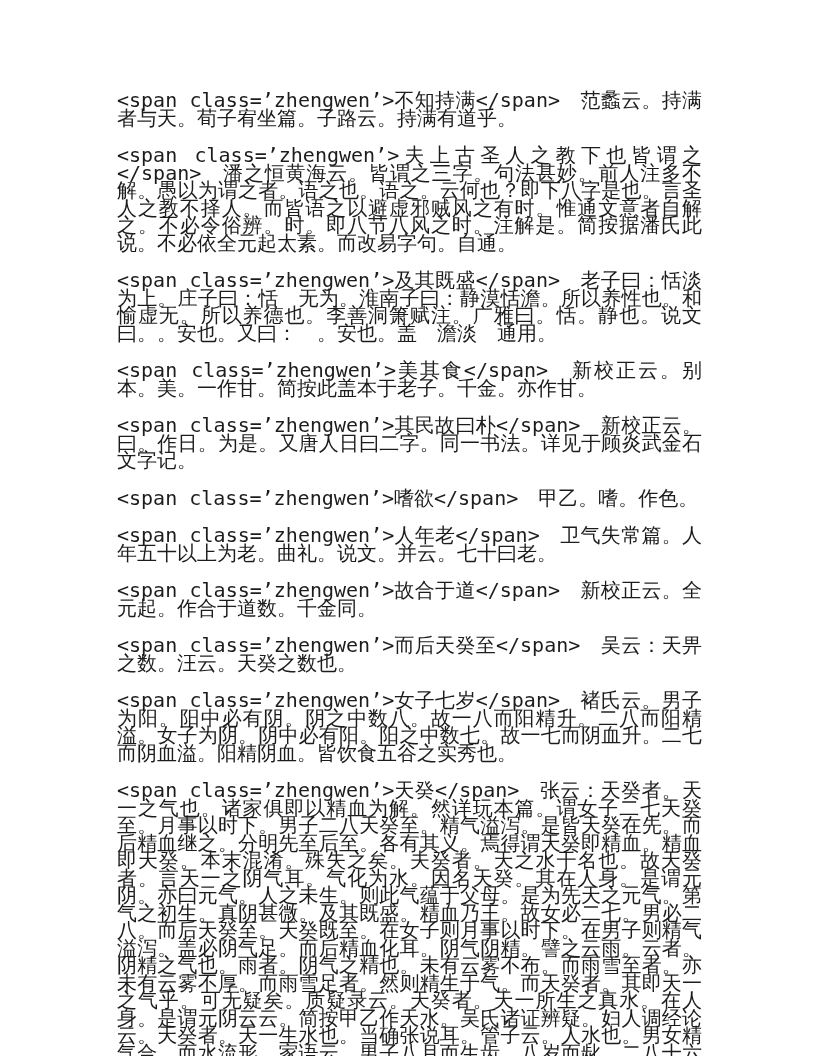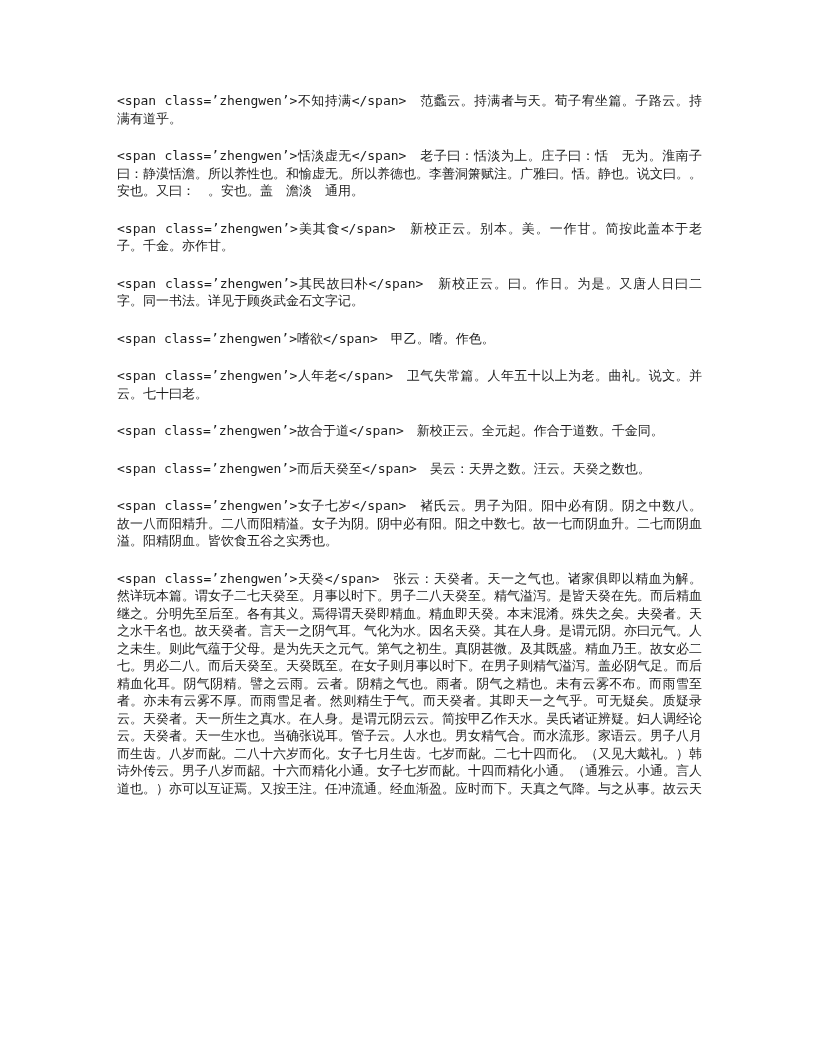--- a/index.html
+++ b/index.html
@@ -15,43 +15,44 @@
     color: #1c1c1c;
   }
   .page {
     position: absolute;
     left: 117px;
     top: 92px;
     width: 585px;
   }
   p.para {
     margin: 0 0 20px 0;
-    font-size: 13px;
+    font-size: 20px;
     line-height: 17.5px;
     text-align: justify;
     text-justify: inter-ideograph;
     word-break: break-word;
   }
   p.para:last-child {
     margin-bottom: 16px;
   }
   .tag, .head, .body-text {
     font-style: normal;
     font-weight: normal;
   }
 </style>
 </head>
 <body>
 
 <div class="page">
 
   <p class="para"><span class="tag">&lt;span class=’zhengwen’&gt;</span><span class="head">不知持满</span><span class="tag">&lt;/span&gt;</span><span class="body-text">　范蠡云。持满者与天。荀子宥坐篇。子路云。持满有道乎。</span></p>
 
+  <p class="para"><span class="tag">&lt;span class=’zhengwen’&gt;</span><span class="head">夫上古圣人之教下也皆谓之</span><span class="tag">&lt;/span&gt;</span><span class="body-text">　潘之恒黄海云。皆谓之三字。句法甚妙。前人注多不解。愚以为谓之者。语之也。语之。云何也？即下八字是也。言圣人之教不择人。而皆语之以避虚邪贼风之有时。惟通文意者自解之。不必令俗辨。时。即八节八风之时。注解是。简按据潘氏此说。不必依全元起太素。而改易字句。自通。</span></p>
 
-  <p class="para"><span class="tag">&lt;span class=’zhengwen’&gt;</span><span class="head">恬淡虚无</span><span class="tag">&lt;/span&gt;</span><span class="body-text">　老子曰：恬淡为上。庄子曰：恬　无为。淮南子曰：静漠恬澹。所以养性也。和愉虚无。所以养德也。李善洞箫赋注。广雅曰。恬。静也。说文曰。。安也。又曰：　。安也。盖　澹淡　通用。</span></p>
+  <p class="para"><span class="tag">&lt;span class=’zhengwen’&gt;</span><span class="head">及其既盛</span><span class="tag">&lt;/span&gt;</span><span class="body-text">　老子曰：恬淡为上。庄子曰：恬　无为。淮南子曰：静漠恬澹。所以养性也。和愉虚无。所以养德也。李善洞箫赋注。广雅曰。恬。静也。说文曰。。安也。又曰：　。安也。盖　澹淡　通用。</span></p>
 
   <p class="para"><span class="tag">&lt;span class=’zhengwen’&gt;</span><span class="head">美其食</span><span class="tag">&lt;/span&gt;</span><span class="body-text">　新校正云。别本。美。一作甘。简按此盖本于老子。千金。亦作甘。</span></p>
 
   <p class="para"><span class="tag">&lt;span class=’zhengwen’&gt;</span><span class="head">其民故曰朴</span><span class="tag">&lt;/span&gt;</span><span class="body-text">　新校正云。曰。作日。为是。又唐人日曰二字。同一书法。详见于顾炎武金石文字记。</span></p>
 
   <p class="para"><span class="tag">&lt;span class=’zhengwen’&gt;</span><span class="head">嗜欲</span><span class="tag">&lt;/span&gt;</span><span class="body-text">　甲乙。嗜。作色。</span></p>
 
 
   <p class="para"><span class="tag">&lt;span class=’zhengwen’&gt;</span><span class="head">人年老</span><span class="tag">&lt;/span&gt;</span><span class="body-text">　卫气失常篇。人年五十以上为老。曲礼。说文。并云。七十曰老。</span></p>
 

